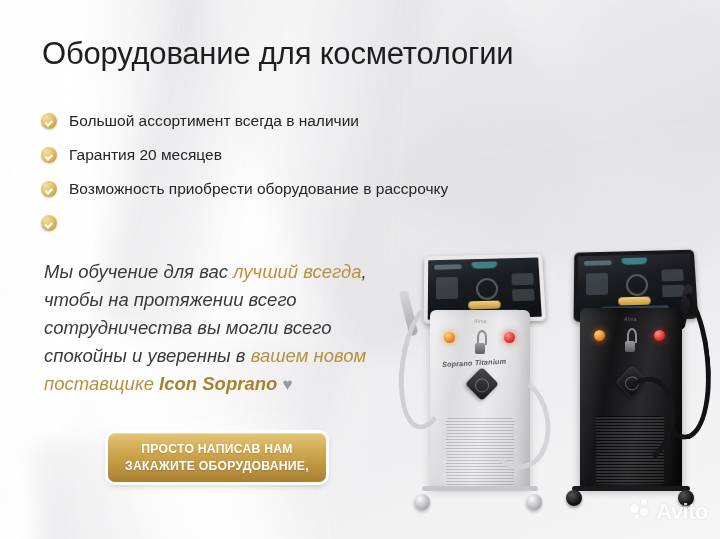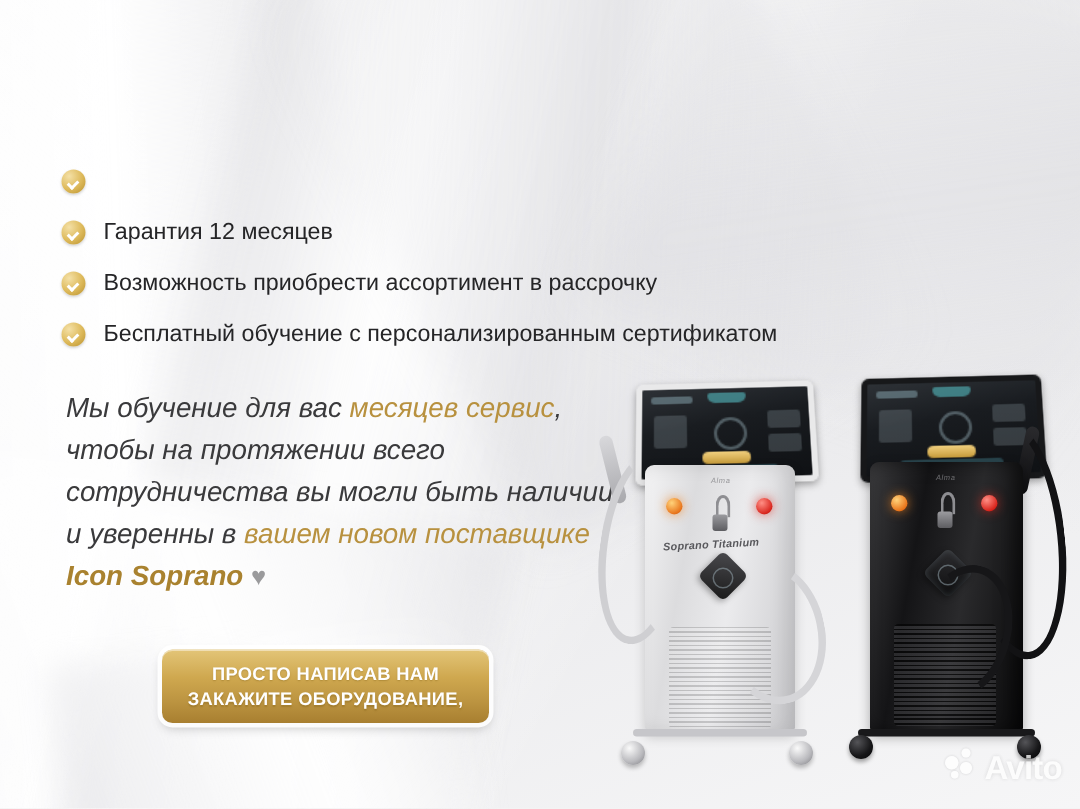--- a/index.html
+++ b/index.html
@@ -207,41 +207,42 @@
 
 <div class="canvas">
 
   <div class="fold f1"></div>
   <div class="fold f2"></div>
   <div class="fold f3"></div>
   <div class="fold f4"></div>
   <div class="fold f5"></div>
   <div class="fold f6"></div>
 
+  <div class="title">Оборудование для косметологии</div>
 
 
   <div class="bullets">
     <div class="brow">
       <div class="bdot"></div>
+      <div class="btext">Большой ассортимент всегда в наличии</div>
     </div>
     <div class="brow">
       <div class="bdot"></div>
-      <div class="btext">Гарантия 12 месяцев</div>
+      <div class="btext">Гарантия 20 месяцев</div>
     </div>
     <div class="brow">
       <div class="bdot"></div>
-      <div class="btext">Возможность приобрести ассортимент в рассрочку</div>
+      <div class="btext">Возможность приобрести оборудование в рассрочку</div>
     </div>
     <div class="brow">
       <div class="bdot"></div>
-      <div class="btext">Бесплатный обучение с персонализированным сертификатом</div>
     </div>
   </div>
 
-  <div class="para"><span>Мы обучение для вас </span><span class="gold">месяцев сервис</span><span>, чтобы на протяжении всего сотрудничества вы могли быть наличии и уверенны в </span><span class="gold">вашем новом поставщике </span><span class="gold-b">Icon Soprano</span> <span class="heart">♥</span></div>
+  <div class="para"><span>Мы обучение для вас </span><span class="gold">лучший всегда</span><span>, чтобы на протяжении всего сотрудничества вы могли всего спокойны и уверенны в </span><span class="gold">вашем новом поставщике </span><span class="gold-b">Icon Soprano</span> <span class="heart">♥</span></div>
 
   <button class="cta">
     <span>ПРОСТО НАПИСАВ НАМ</span>
     <span>ЗАКАЖИТЕ ОБОРУДОВАНИЕ,</span>
   </button>
 
   <div class="machines">
 
     <div class="mach m-white">
       <div class="scr">

